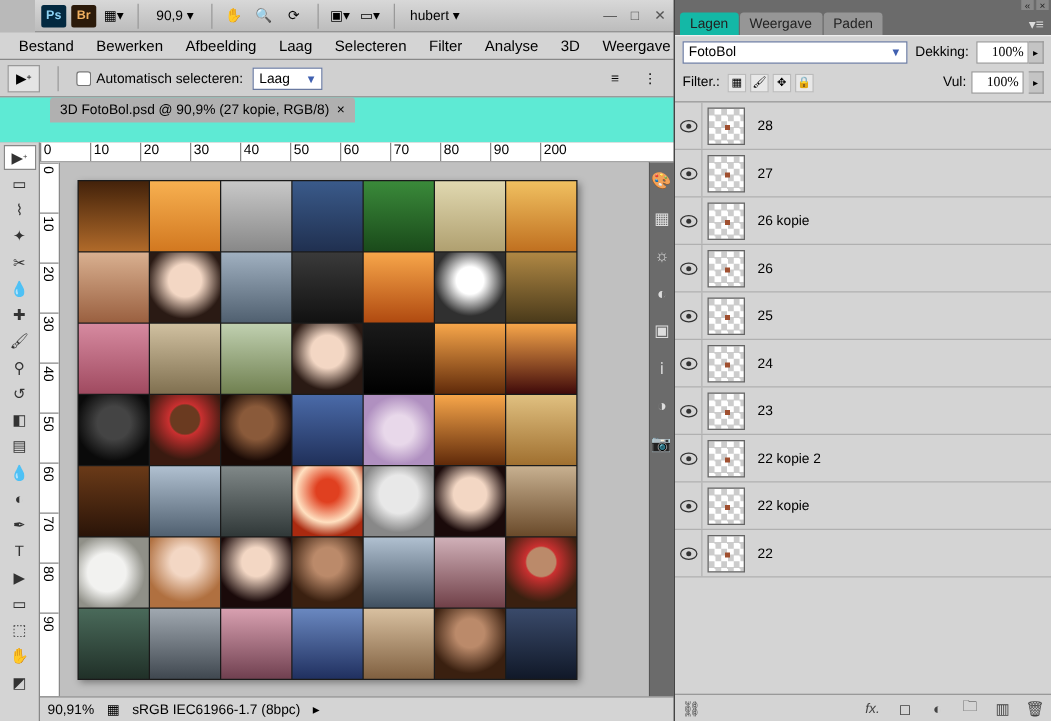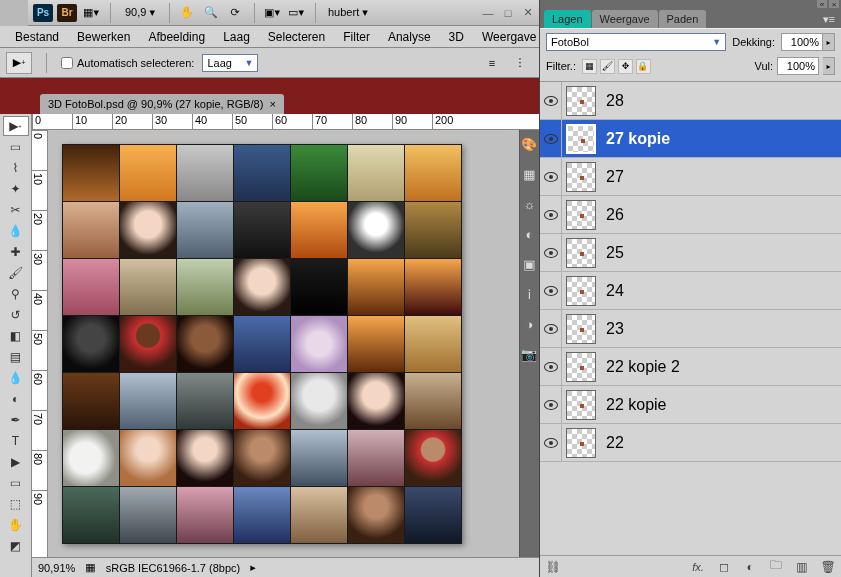--- a/index.html
+++ b/index.html
@@ -15,21 +15,21 @@
   .win-controls { margin-left: auto; display: flex; gap: 6px; }
   .win-btn { width: 14px; height: 14px; display: flex; align-items: center; justify-content: center; color: #555; }
   .menu-bar { height: 22px; background: #d4d4d4; display: flex; align-items: center; padding: 0 6px; border-bottom: 1px solid #888; }
   .menu-item { padding: 2px 9px; font-size: 12px; }
   .options-bar { height: 30px; background: #d0d0d0; display: flex; align-items: center; padding: 0 6px; border-bottom: 1px solid #888; gap: 8px; }
   .options-bar .sel-tool { width: 26px; height: 22px; background: #e4e4e4; border: 1px solid #999; display: flex; align-items: center; justify-content: center; }
   .checkbox-wrap { display: flex; align-items: center; gap: 4px; font-size: 11px; }
   .checkbox-wrap input[type=checkbox]{ width:12px; height:12px; }
   .layer-dd { border: 1px solid #6a7aa0; height: 18px; width: 56px; display: flex; align-items: center; padding: 0 4px; background: #fff; font-size: 11px; }
   .layer-dd .arrow { margin-left: auto; color: #4060b0; font-size: 9px; }
-  .tab-strip { height: 36px; background: #7f1d1d; display: flex; align-items: flex-end; padding-left: 40px; }
+  .tab-strip { height: 36px; background: #5eead4; display: flex; align-items: flex-start; padding-left: 40px; }
   .doc-tab { background: #b0b0b0; height: 20px; padding: 0 8px; display: flex; align-items: center; font-size: 11px; border-radius: 3px 3px 0 0; gap: 6px; }
   .workspace { flex: 1; display: flex; background: #b9b9b9; min-height: 0; }
   .tool-palette { width: 32px; background: #d4d4d4; border-right: 1px solid #888; display: flex; flex-direction: column; align-items: center; padding-top: 2px; gap: 1px; }
   .tool-btn { width: 26px; height: 20px; display: flex; align-items: center; justify-content: center; font-size: 12px; color: #333; }
   .tool-btn.active { background: #fff; border: 1px solid #888; }
   .canvas-area { flex: 1; display: flex; flex-direction: column; background: #c0c0c0; min-width: 0; }
   .ruler-h { height: 16px; background: #fff; border-bottom: 1px solid #888; display: flex; font-size: 8px; overflow: hidden; }
   .ruler-h .tick { flex: none; width: 40px; border-left: 1px solid #888; padding-left: 2px; }
   .canvas-body { flex: 1; display: flex; min-height: 0; }
   .ruler-v { width: 16px; background: #fff; border-right: 1px solid #888; display: flex; flex-direction: column; font-size: 8px; overflow: hidden; }
@@ -44,38 +44,38 @@
   .right-panels { flex: 1; display: flex; flex-direction: column; background: #6b6b6b; border-left: 1px solid #444; }
   .panel-topbar { height: 8px; background: #6b6b6b; display: flex; justify-content: flex-end; align-items: center; padding-right: 2px; gap: 2px; }
   .panel-topbar .pbtn { width: 10px; height: 8px; background: #888; font-size: 8px; color: #222; display: flex; align-items: center; justify-content: center; }
   .panel-tabs { height: 20px; background: #6b6b6b; display: flex; align-items: flex-end; padding-left: 4px; gap: 0; }
   .panel-tab { padding: 3px 8px; font-size: 11px; color: #222; background: #969696; border-radius: 3px 3px 0 0; margin-right: 1px; }
   .panel-tab.active { background: #14b8a6; }
   .panel-body { background: #d4d4d4; border-top: 1px solid #eee; }
   .blend-row { display: flex; align-items: center; padding: 4px 6px; gap: 6px; }
   .blend-select { flex: 1; border: 1px solid #6a7aa0; height: 18px; background: #fff; display: flex; align-items: center; padding: 0 4px; font-size: 11px; }
   .blend-select .arrow { margin-left: auto; color: #4060b0; font-size: 9px; }
-  .pct-box { width: 42px; height: 18px; border: 1px solid #999; background: #fff; display: flex; align-items: center; justify-content: flex-end; padding-right: 3px; font-size: 11px; }
+  .pct-box { width: 42px; height: 18px; border: 1px solid #999; background: #fff; display: flex; align-items: center; justify-content: flex-end; padding-right: 3px; font-size: 11px; font-family: Liberation Serif, serif; }
   .pct-arrow { width: 12px; height: 18px; background: #c4c4c4; border: 1px solid #999; border-left: none; display: flex; align-items: center; justify-content: center; font-size: 8px; }
   .lock-row { display: flex; align-items: center; padding: 2px 6px 6px; gap: 6px; font-size: 11px; }
   .lock-icons { display: flex; gap: 3px; }
   .lock-icons span { width: 15px; height: 15px; border: 1px solid #bbb; background: #e8e8e8; display: flex; align-items: center; justify-content: center; font-size: 9px; }
 
   .layer-list { flex: 1; background: #d4d4d4; overflow-y: auto; border-top: 1px solid #999; position: relative; }
   .layer-row { display: flex; align-items: center; height: 38px; border-bottom: 1px solid #b0b0b0; }
   .layer-row.selected { background: #2c5fce; color: #fff; }
   .layer-row.selected .layer-name { font-weight: bold; }
   .vis-col { width: 22px; height: 100%; display: flex; align-items: center; justify-content: center; border-right: 1px solid #b0b0b0; }
   .eye { width: 14px; height: 10px; border-radius: 50%; border: 1px solid #333; position: relative; }
   .eye:after { content: ""; position: absolute; width: 4px; height: 4px; background: #333; border-radius: 50%; left: 4px; top: 2px; }
   .thumb-col { width: 38px; height: 100%; display: flex; align-items: center; justify-content: center; }
   .thumb { width: 30px; height: 30px; background: repeating-conic-gradient(#fff 0 25%, #ccc 0 50%) 0 0/10px 10px; border: 1px solid #666; position: relative; }
   .layer-row.selected .thumb { border: 2px solid #fff; }
   .thumb .dot { position: absolute; width: 4px; height: 4px; background: #a05030; left: 13px; top: 13px; }
-  .layer-name { padding-left: 6px; font-size: 16px; }
+  .layer-name { padding-left: 6px; font-size: 11px; }
 
   .layer-footer { height: 22px; background: #d4d4d4; border-top: 1px solid #999; display: flex; align-items: center; padding: 0 4px; gap: 8px; }
   .layer-footer .ficon { width: 18px; height: 16px; display: flex; align-items: center; justify-content: center; font-size: 12px; color: #444; }
   .layer-footer .gap { flex: 1; }
 
   .artboard .cell:nth-child(1){background:linear-gradient(#43220a,#b06a2a);}
   .artboard .cell:nth-child(2){background:linear-gradient(#f7b050,#d27820);}
   .artboard .cell:nth-child(3){background:linear-gradient(#c8c8c8,#888);}
   .artboard .cell:nth-child(4){background:linear-gradient(#3a5a8a,#203050);}
   .artboard .cell:nth-child(5){background:linear-gradient(#3a8a3a,#1a4a1a);}
@@ -362,41 +362,41 @@
         <div class="vis-col">
           <div class="eye"></div>
         </div>
         <div class="thumb-col">
           <div class="thumb">
             <div class="dot"></div>
           </div>
         </div>
         <div class="layer-name">28</div>
       </div>
-      <div class="layer-row selected">
-        <div class="vis-col">
-          <div class="eye"></div>
-        </div>
-        <div class="thumb-col">
-          <div class="thumb">
-            <div class="dot"></div>
-          </div>
-        </div>
-        <div class="layer-name">27 kopie</div>
-      </div>
       <div class="layer-row">
         <div class="vis-col">
           <div class="eye"></div>
         </div>
         <div class="thumb-col">
           <div class="thumb">
             <div class="dot"></div>
           </div>
         </div>
         <div class="layer-name">27</div>
+      </div>
+      <div class="layer-row">
+        <div class="vis-col">
+          <div class="eye"></div>
+        </div>
+        <div class="thumb-col">
+          <div class="thumb">
+            <div class="dot"></div>
+          </div>
+        </div>
+        <div class="layer-name">26 kopie</div>
       </div>
       <div class="layer-row">
         <div class="vis-col">
           <div class="eye"></div>
         </div>
         <div class="thumb-col">
           <div class="thumb">
             <div class="dot"></div>
           </div>
         </div>

